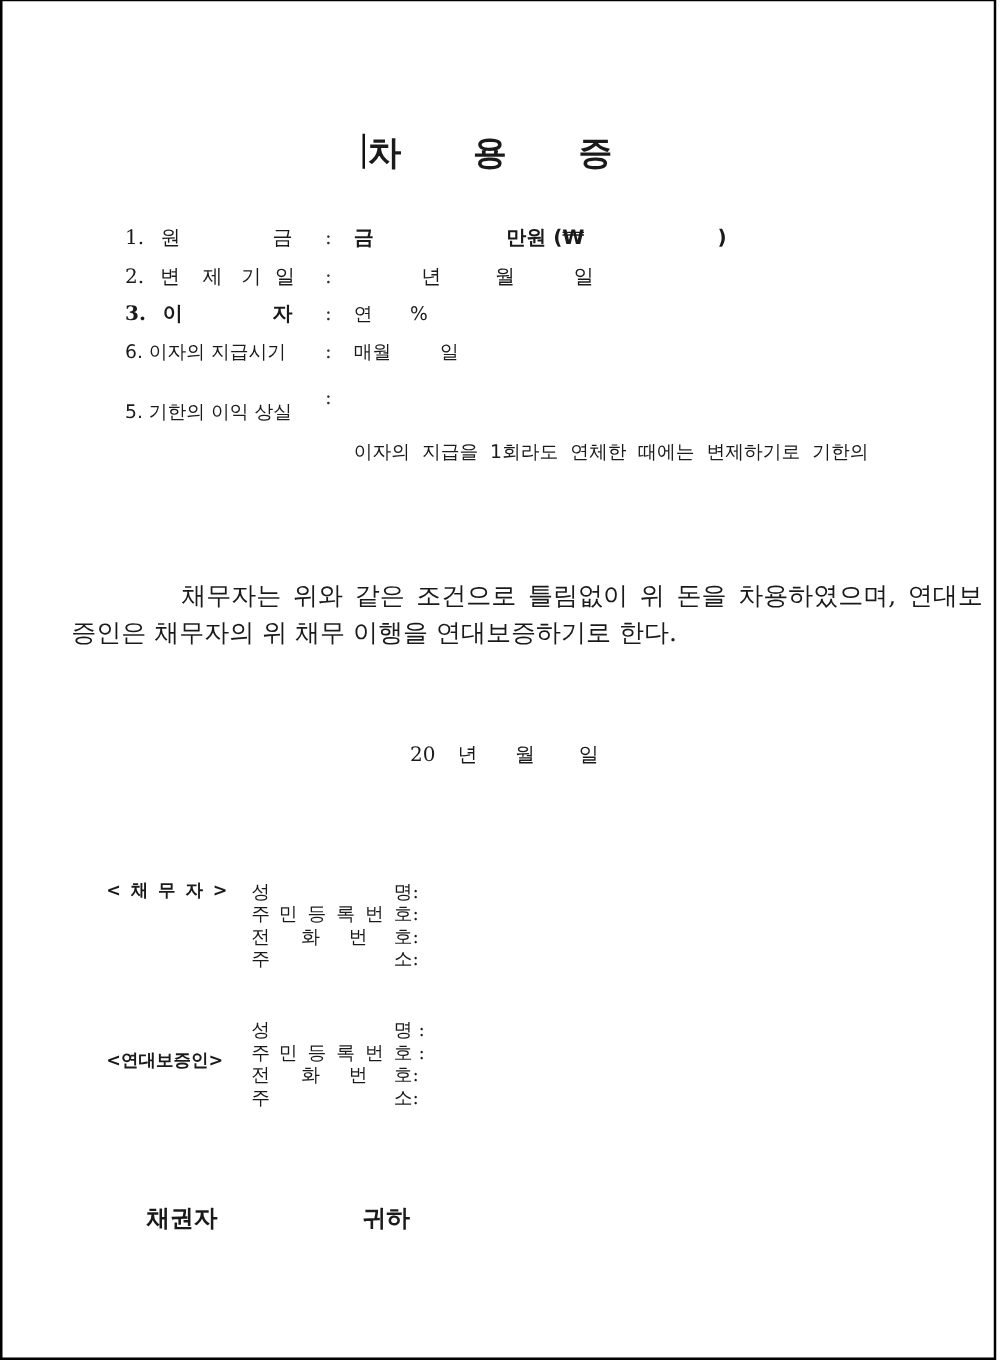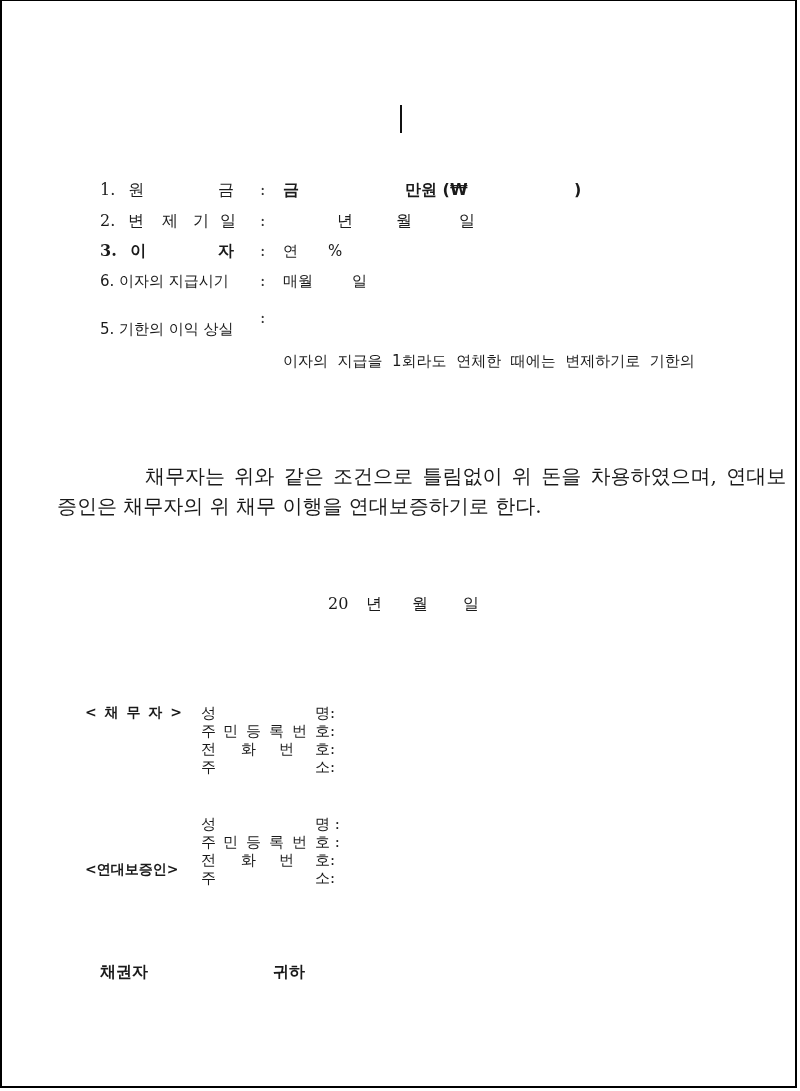--- a/index.html
+++ b/index.html
@@ -21,28 +21,28 @@
       letter-spacing: 24px; padding-left: 4px;
     }
     .cursor { display:inline-block; width:2px; height:28px; background:#111; vertical-align:-4px; margin-right:-2px; position:relative; left:-4px; }
     .item { font-size: 16px; }
     .bold-sans { font-family: "DejaVu Sans", sans-serif; font-weight: bold; font-size: 16px; }
     .sans { font-family: "DejaVu Sans", sans-serif; font-size: 15px; }
     .colon { color:#333; }
     .para { font-size: 20px; }
     .label-b { font-family: "DejaVu Sans", sans-serif; font-weight: bold; font-size: 14px; }
     .field { font-size: 15px; line-height: 18px; }
-    .closing { font-family: "DejaVu Sans", sans-serif; font-weight: bold; font-size: 16px; }
+    .closing { font-family: "DejaVu Sans", sans-serif; font-weight: bold; font-size: 19px; margin-left: 17px; }
   </style>
 </head>
 <body>
 
 <div class="frame"></div>
 
-<div class="abs title"><span class="cursor"></span></div>
+<div class="abs title"><span class="cursor"></span><span>차 용 증</span></div>
 
 <div class="abs item" style="left:100px; top:180px;">
   <span>1.</span>
   <span style="margin-left:8px;">원</span>
   <span style="position:absolute; left:118px;">금</span>
 </div>
 <span class="abs item colon" style="left:260px; top:180px;">:</span>
 <span class="abs bold-sans" style="left:283px; top:180px;">금</span>
 <span class="abs bold-sans" style="left:405px; top:180px;">만원 (₩</span>
 <span class="abs bold-sans" style="left:574px; top:180px;">)</span>
@@ -108,21 +108,21 @@
     <span style="position:absolute; left:40px;">화</span>
     <span style="position:absolute; left:78px;">번</span>
     <span style="position:absolute; left:114px;">호:</span>
   </div>
   <div style="position:relative; height:18px;">
     <span style="position:absolute; left:0;">주</span>
     <span style="position:absolute; left:114px;">소:</span>
   </div>
 </div>
 
-<span class="abs label-b" style="left:85px; top:861px;text-align:right;">&lt;연대보증인&gt;</span>
+<span class="abs label-b" style="left:85px; top:840px;text-align:right;">&lt;연대보증인&gt;</span>
 <div class="abs field" style="left:201px; top:815px; width:140px; height:72px;">
   <div style="position:relative; height:18px;">
     <span style="position:absolute; left:0;">성</span>
     <span style="position:absolute; left:114px;">명 :</span>
   </div>
   <div style="position:relative; height:18px;">
     <span style="position:absolute; left:0;">주</span>
     <span style="position:absolute; left:22px;">민</span>
     <span style="position:absolute; left:45px;">등</span>
     <span style="position:absolute; left:68px;">록</span>

